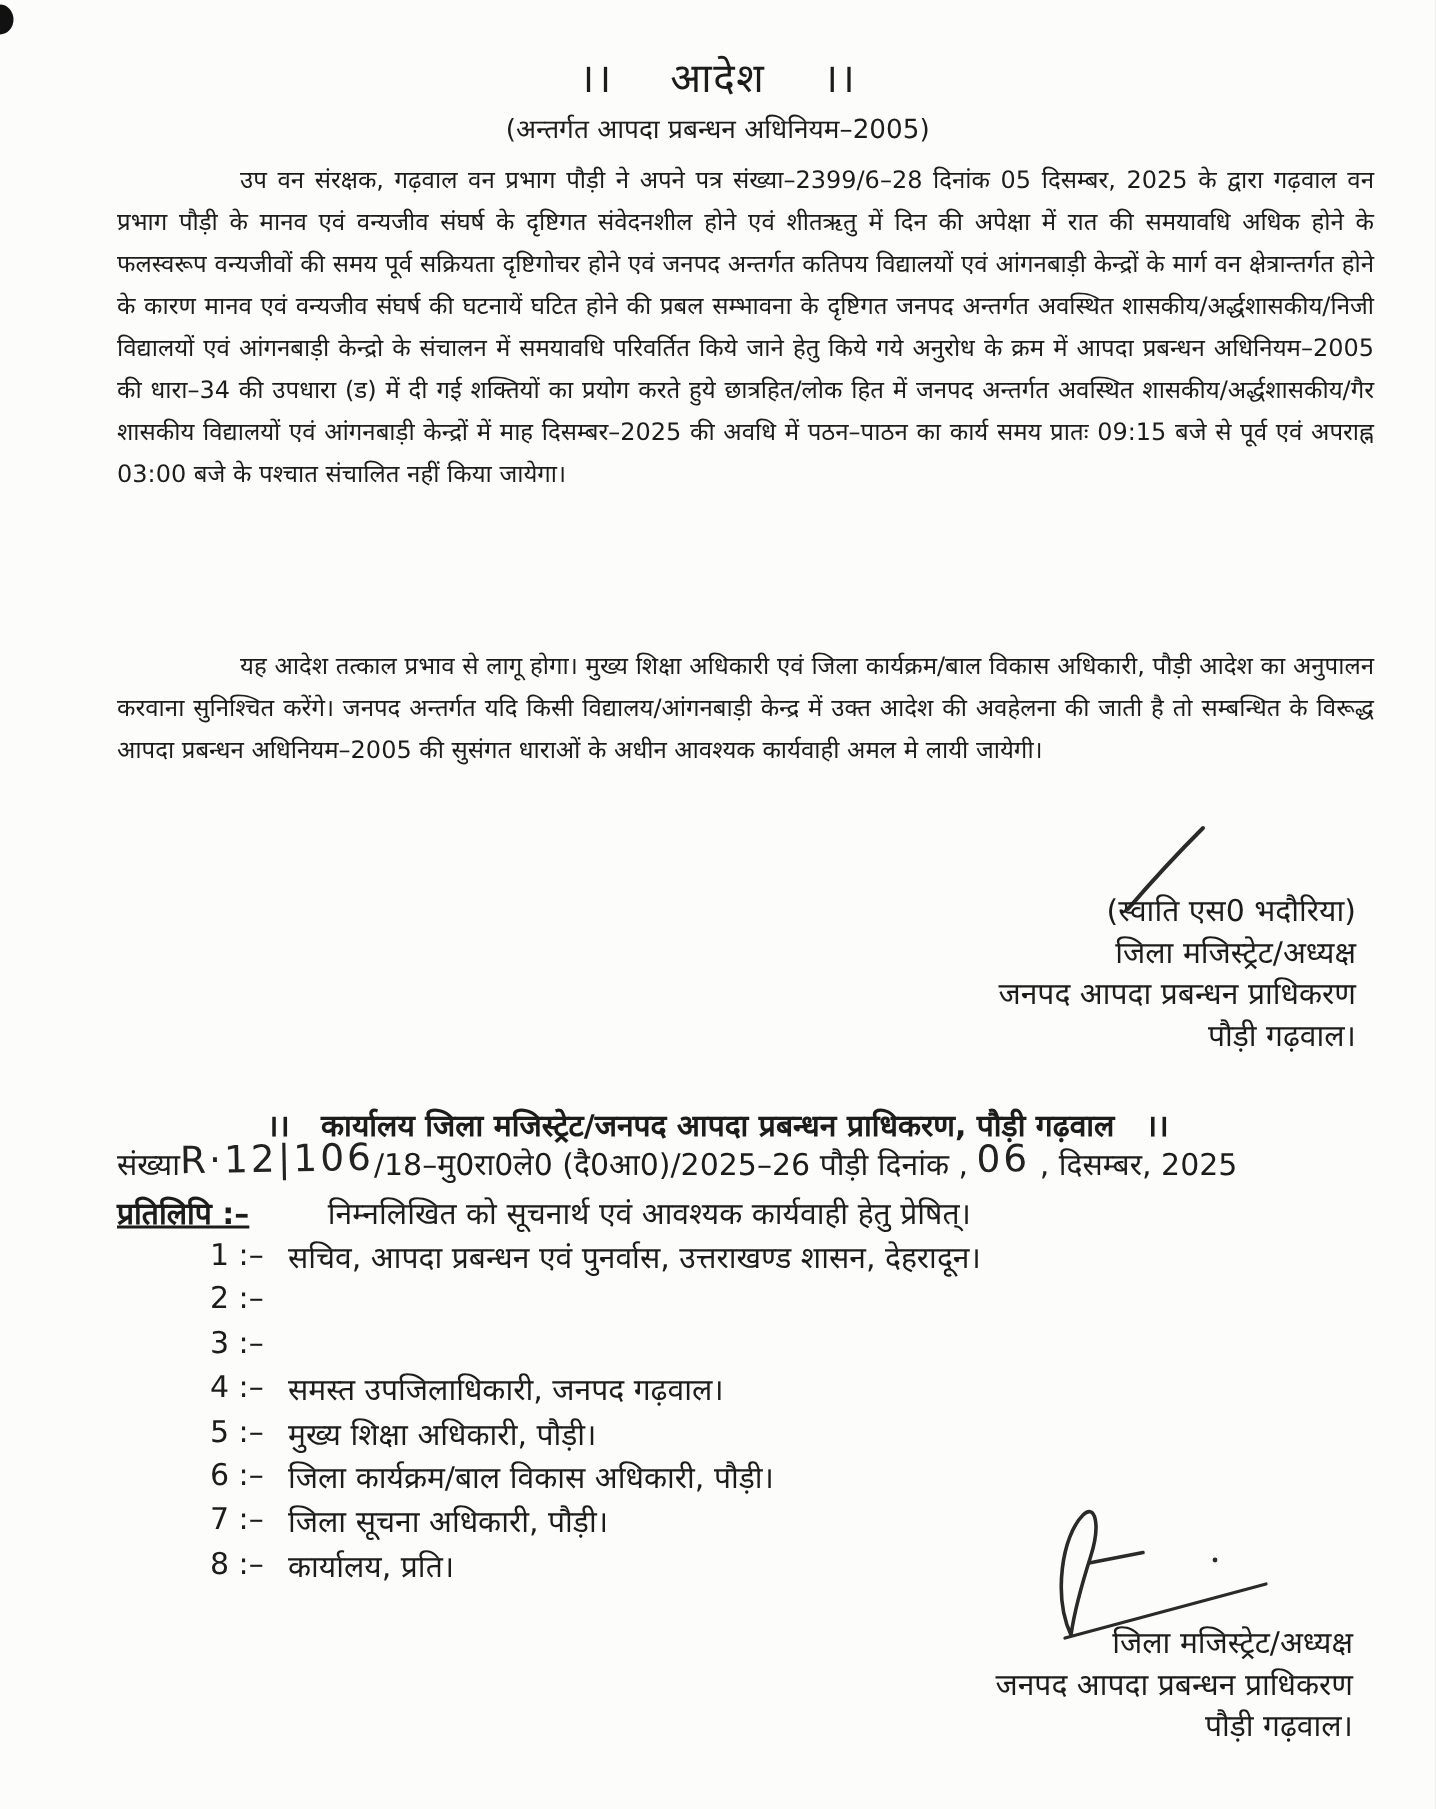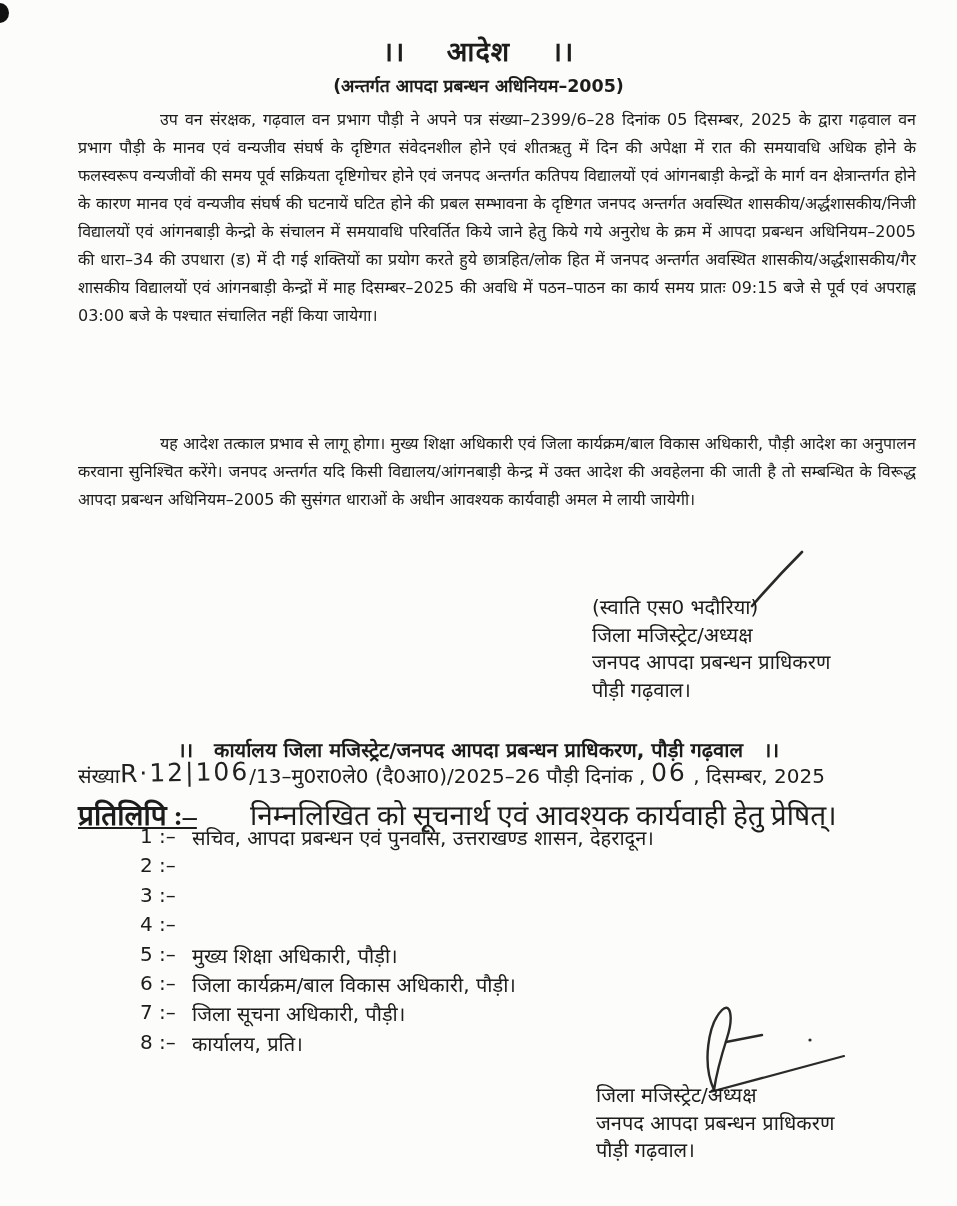--- a/index.html
+++ b/index.html
@@ -12,50 +12,50 @@
     font-family:"DejaVu Sans", sans-serif;
     color:#1c1c1c;
     border-bottom:2px solid #cfcfcb;
   }
   
   .corner-mark{
     position:absolute;left:-9px;top:3px;width:18px;height:20px;
     background:#111;border-radius:50%;
   }
   .title-block{position:absolute;top:32px;left:0;width:100%;text-align:center;}
-  .doc-title{font-size:27px;font-weight:bold;white-space:pre;letter-spacing:1px;}
-  .doc-subtitle{font-size:17.5px;font-weight:bold;margin-top:4px;}
+  .doc-title{font-size:27px;font-weight:normal;white-space:pre;letter-spacing:1px;}
+  .doc-subtitle{font-size:17.5px;font-weight:normal;margin-top:4px;}
   .para{
     position:absolute;left:78px;width:838px;
     font-size:16px;line-height:28px;
     text-align:justify;
   }
   .para1{top:106px;text-indent:82px;}
   .para2{top:430px;text-indent:82px;}
-  .sig-block{position:absolute;text-align:left;font-size:20px;line-height:27.5px;}
+  .sig-block{position:absolute;text-align:right;font-size:20px;line-height:27.5px;}
   .sig-top{top:594px;left:592px;width:312px;}
   .sig-bottom{top:1082px;left:596px;width:306px;}
   .sig-stroke{position:absolute;pointer-events:none;}
   .stroke-top{top:548px;left:742px;width:70px;height:62px;}
   .stroke-bottom{top:1002px;left:692px;width:165px;height:95px;}
   .office-header{
     position:absolute;top:736px;left:0;width:100%;
     text-align:center;font-size:20px;font-weight:bold;white-space:pre;
   }
   .number-line{
     position:absolute;top:760px;left:78px;width:860px;
     font-size:20px;white-space:nowrap;
   }
   .handwritten{
     font-size:25px;font-weight:normal;letter-spacing:2px;
     display:inline-block;transform:rotate(-1deg);position:relative;top:-2px;
     color:#222;
   }
   .hw-date{margin:0 6px;}
-  .copies-line{position:absolute;top:795px;left:78px;font-size:28px;font-family:Liberation Serif, serif;}
+  .copies-line{position:absolute;top:795px;left:78px;font-size:20px;}
   .copies-label{font-weight:bold;text-decoration:underline;}
   .copies-intro{margin-left:46px;}
   .copies-list{position:absolute;top:824px;left:140px;font-size:20px;}
   .copy-row{display:flex;height:29.4px;align-items:flex-start;}
   .copy-no{width:52px;flex:0 0 52px;}
   .copy-text{margin-left:0;}
 </style>
 </head>
 <body>
 
@@ -79,41 +79,42 @@
   <div class="sig-block sig-top">
     <div>(स्वाति एस0 भदौरिया)</div>
     <div>जिला मजिस्ट्रेट/अध्यक्ष</div>
     <div>जनपद आपदा प्रबन्धन प्राधिकरण</div>
     <div>पौड़ी गढ़वाल।</div>
   </div>
 
   <div class="office-header">।।   कार्यालय जिला मजिस्ट्रेट/जनपद आपदा प्रबन्धन प्राधिकरण, पौड़ी गढ़वाल   ।।</div>
 
   <div class="number-line">
-    <span>संख्या</span><span class="handwritten">R·12|106</span><span>/13–मु0रा0ले0 (दै0आ0)/2025–26 पौड़ी दिनांक ,</span><span class="handwritten hw-date">06</span><span>, दिसम्बर, 2025</span>
+    <span>संख्या</span><span class="handwritten">R·12|106</span><span>/18–मु0रा0ले0 (दै0आ0)/2025–26 पौड़ी दिनांक ,</span><span class="handwritten hw-date">06</span><span>, दिसम्बर, 2025</span>
   </div>
 
   <div class="copies-line">
     <span class="copies-label">प्रतिलिपि :–</span>
     <span class="copies-intro">निम्नलिखित को सूचनार्थ एवं आवश्यक कार्यवाही हेतु प्रेषित्।</span>
   </div>
 
   <div class="copies-list">
     <div class="copy-row">
       <span class="copy-no">1 :–</span>
       <span class="copy-text">सचिव, आपदा प्रबन्धन एवं पुनर्वास, उत्तराखण्ड शासन, देहरादून।</span>
     </div>
     <div class="copy-row">
       <span class="copy-no">2 :–</span>
     </div>
     <div class="copy-row">
       <span class="copy-no">3 :–</span>
     </div>
     <div class="copy-row">
       <span class="copy-no">4 :–</span>
+      <span class="copy-text">समस्त उपजिलाधिकारी, जनपद गढ़वाल।</span>
     </div>
     <div class="copy-row">
       <span class="copy-no">5 :–</span>
       <span class="copy-text">मुख्य शिक्षा अधिकारी, पौड़ी।</span>
     </div>
     <div class="copy-row">
       <span class="copy-no">6 :–</span>
       <span class="copy-text">जिला कार्यक्रम/बाल विकास अधिकारी, पौड़ी।</span>
     </div>
     <div class="copy-row">

